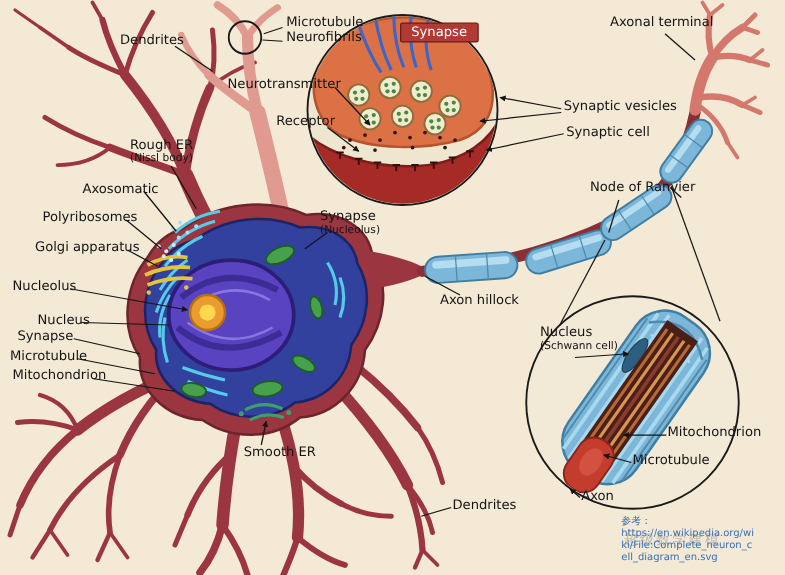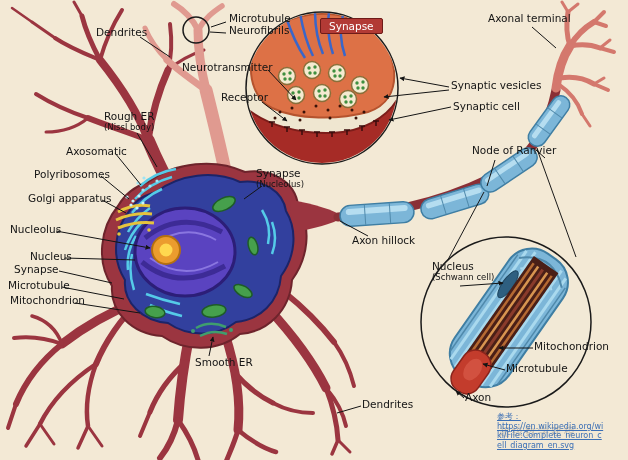--- a/index.html
+++ b/index.html
@@ -3,21 +3,21 @@
 <meta charset="utf-8">
 <style>
   html,body{margin:0;padding:0;}
   .canvas{position:relative;width:628px;height:460px;background:#f3e9d5;overflow:hidden;
           font-family:"DejaVu Sans",sans-serif;}
   .canvas svg{position:absolute;left:0;top:0;}
   .lbl{position:absolute;font-size:10.5px;color:#141414;white-space:nowrap;line-height:1.12;}
   .lbl .sub{font-size:8.5px;}
   .synapse-box{position:absolute;background:#b23a35;border:1px solid #6e1b18;color:#fff;
                font-size:10.5px;padding:1px 8px;border-radius:2px;}
-  .ref{position:absolute;font-size:8px;color:#3b6fb5;line-height:1.2;text-decoration:underline;}
+  .ref{position:absolute;font-size:8px;color:#3b6fb5;line-height:1.2;}
   .wm{position:absolute;font-size:11px;color:#8f8f8f;opacity:.55;letter-spacing:2px;}
 </style>
 </head>
 <body>
 
 <div class="canvas">
 
 <svg width="628" height="460" viewBox="0 0 628 460">
   <defs>
     <marker id="arr" markerWidth="7" markerHeight="7" refX="4.5" refY="2.5" orient="auto">

